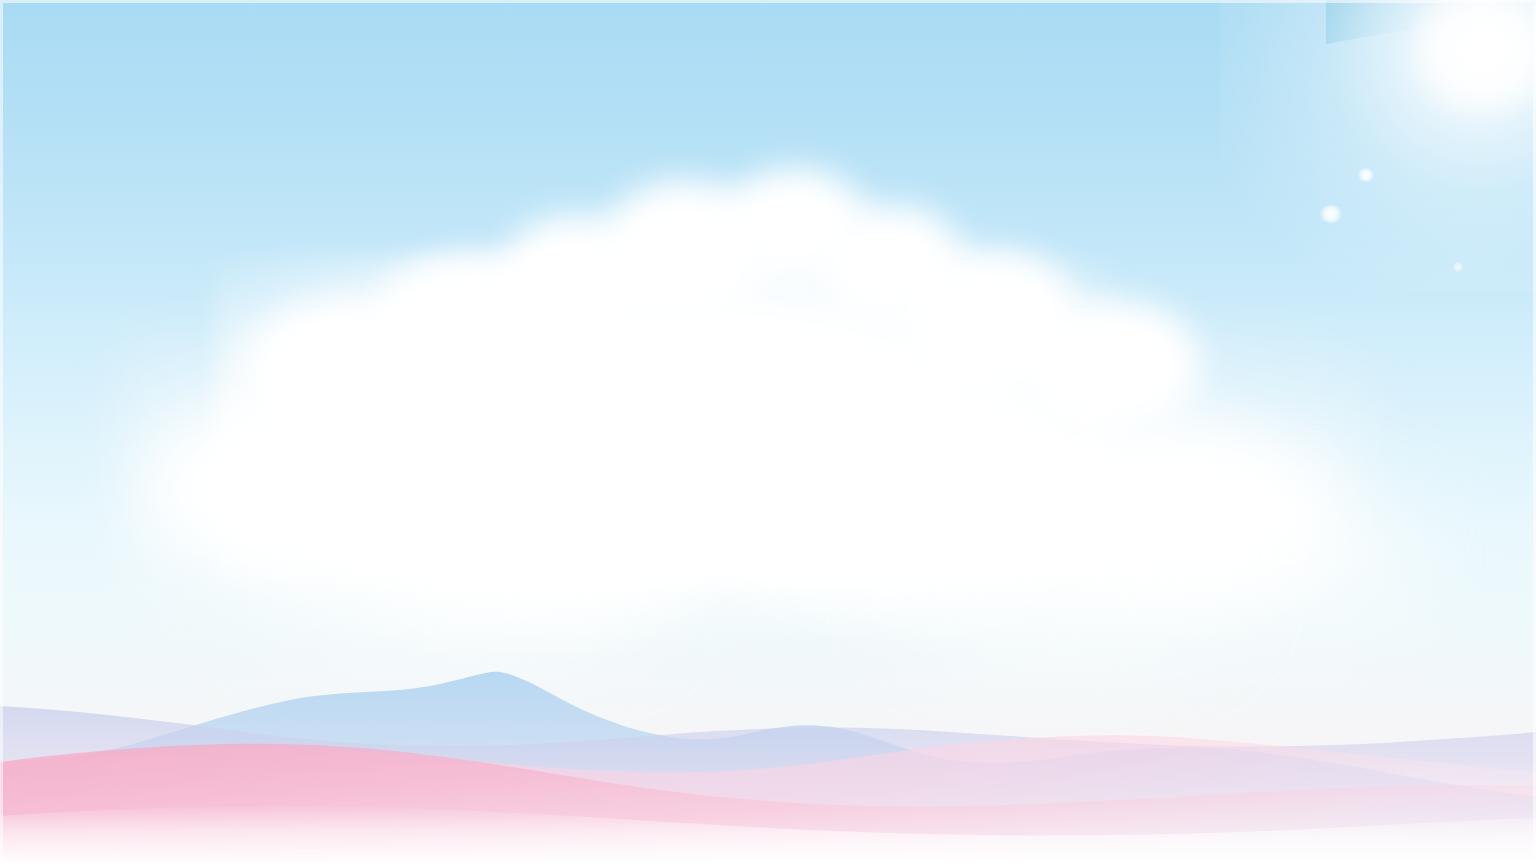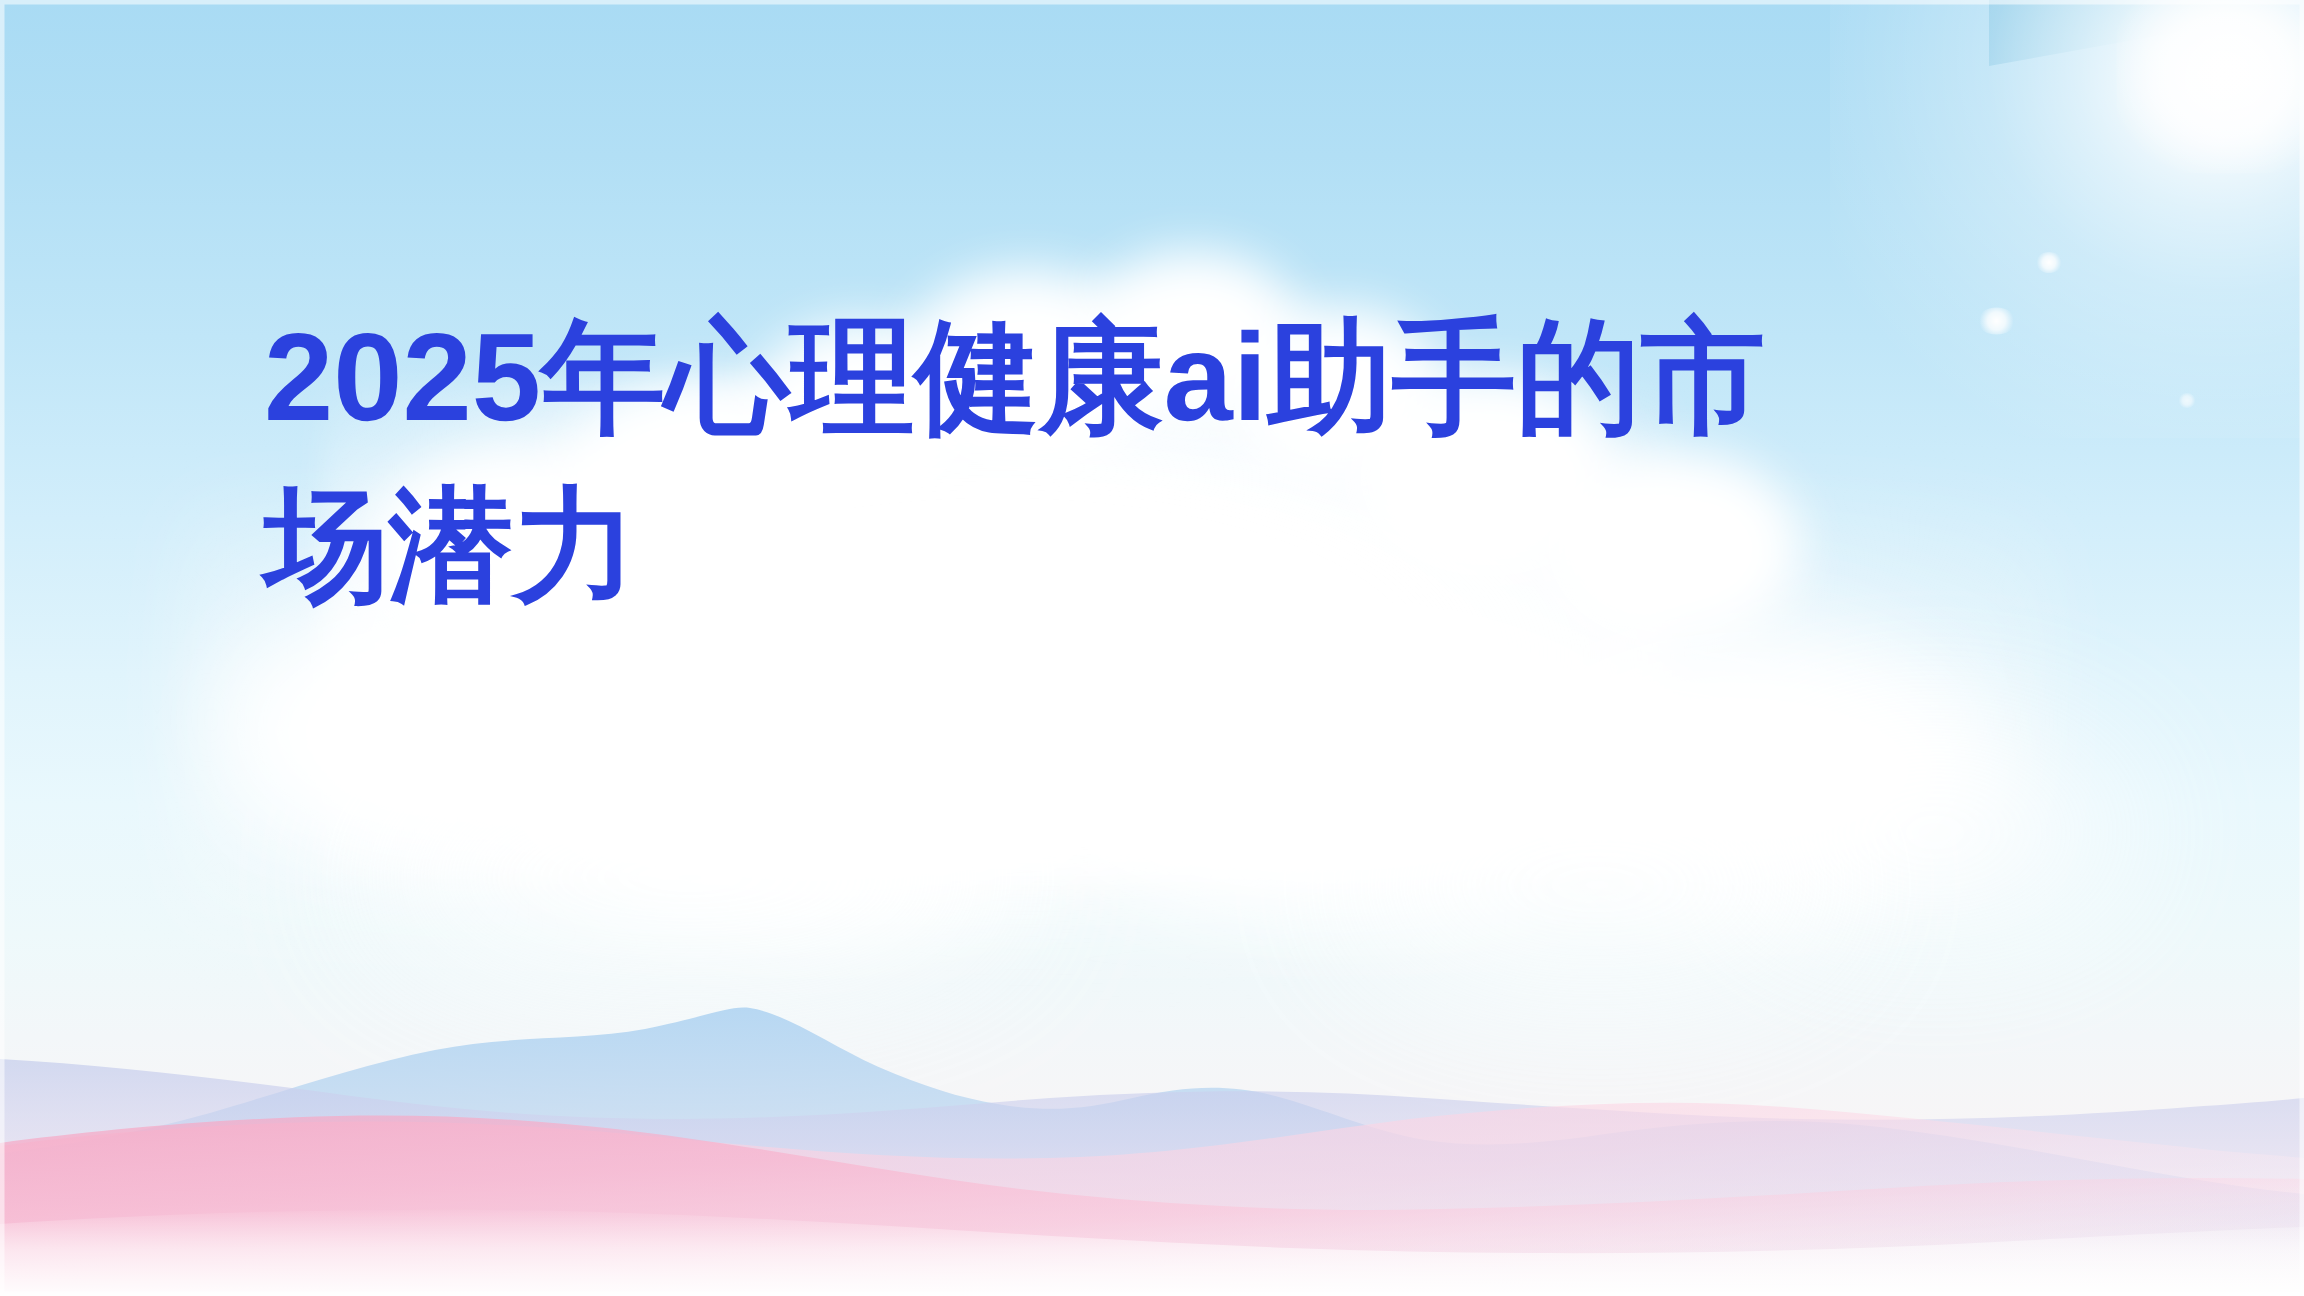--- a/index.html
+++ b/index.html
@@ -268,19 +268,15 @@
         <stop offset="0%" stop-color="#ffffff" stop-opacity="0.05"></stop>
         <stop offset="45%" stop-color="#ffffff" stop-opacity="0.55"></stop>
         <stop offset="100%" stop-color="#ffffff" stop-opacity="0.95"></stop>
       </linearGradient>
     </defs>
     <path fill="url(#whiteFgGrad)" d="M0,42 C120,34 260,30 400,34 C560,39 700,52 860,58
          C1020,64 1180,62 1330,54 C1410,50 1480,46 1536,44
          L1536,90 L0,90 Z"></path>
   </svg>
 
-  <div class="title-block">
-    <div class="title-line">2025年心理健康ai助手的市</div>
-    <div class="title-line">场潜力</div>
-  </div>
 
   <div class="frame-edge"></div>
 </div>
 
 </body></html>

